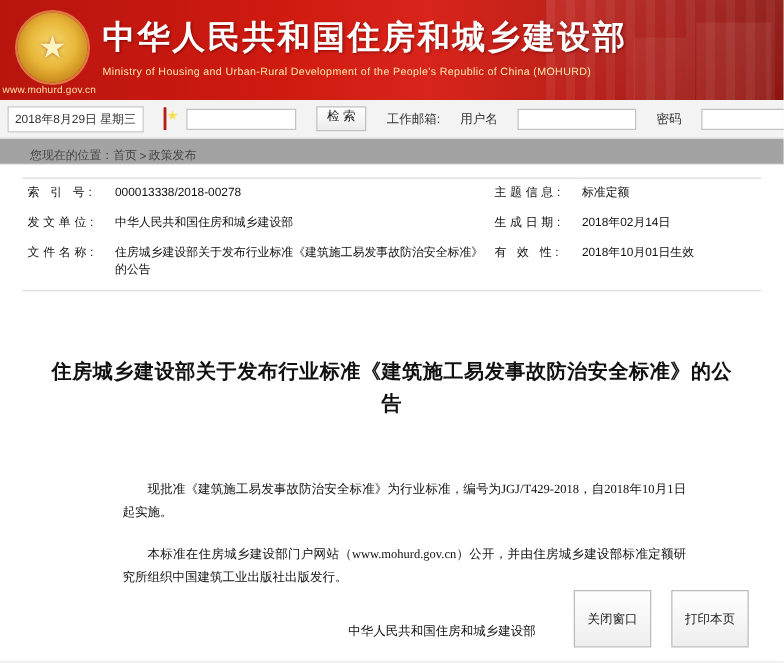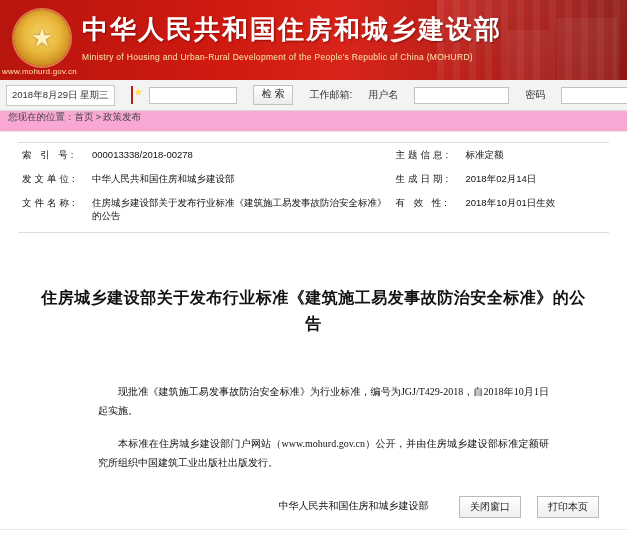--- a/index.html
+++ b/index.html
@@ -156,25 +156,25 @@
     align-items: center;
     font-size: 10px;
     color: #333;
   }
   .star-mini { color: #e3a008; font-size: 10px; }
 
   
   .breadcrumb {
     height: 20px;
     display: flex;
-    align-items: flex-start;
-    padding: 0 8px;
+    align-items: flex-end;
+    padding: 0 24px;
     font-size: 9.5px;
     color: #444;
-    background: #f9a8d4;
+    background: #a3a3a3;
     border-bottom: 1px solid #e6e6e6;
   }
   .breadcrumb .sep { margin: 0 2px; }
 
   
   .doc {
     padding: 10px 18px 0 18px;
     box-sizing: border-box;
   }
   table.meta {
@@ -236,21 +236,21 @@
     right: 28px;
     bottom: 18px;
     display: flex;
     gap: 16px;
   }
   .footer-buttons .fbtn {
     border: 1px solid #bbb;
     background: linear-gradient(#ffffff, #eeeeee);
     font-size: 10px;
     color: #222;
-    padding: 3px 10px;
+    padding: 15px 10px;
     cursor: pointer;
   }
   .bottom-rule {
     position: absolute;
     left: 0; right: 0; bottom: 0;
     height: 6px;
     background: #ffffff;
     border-top: 1px solid #e8e8e8;
   }
 </style>

